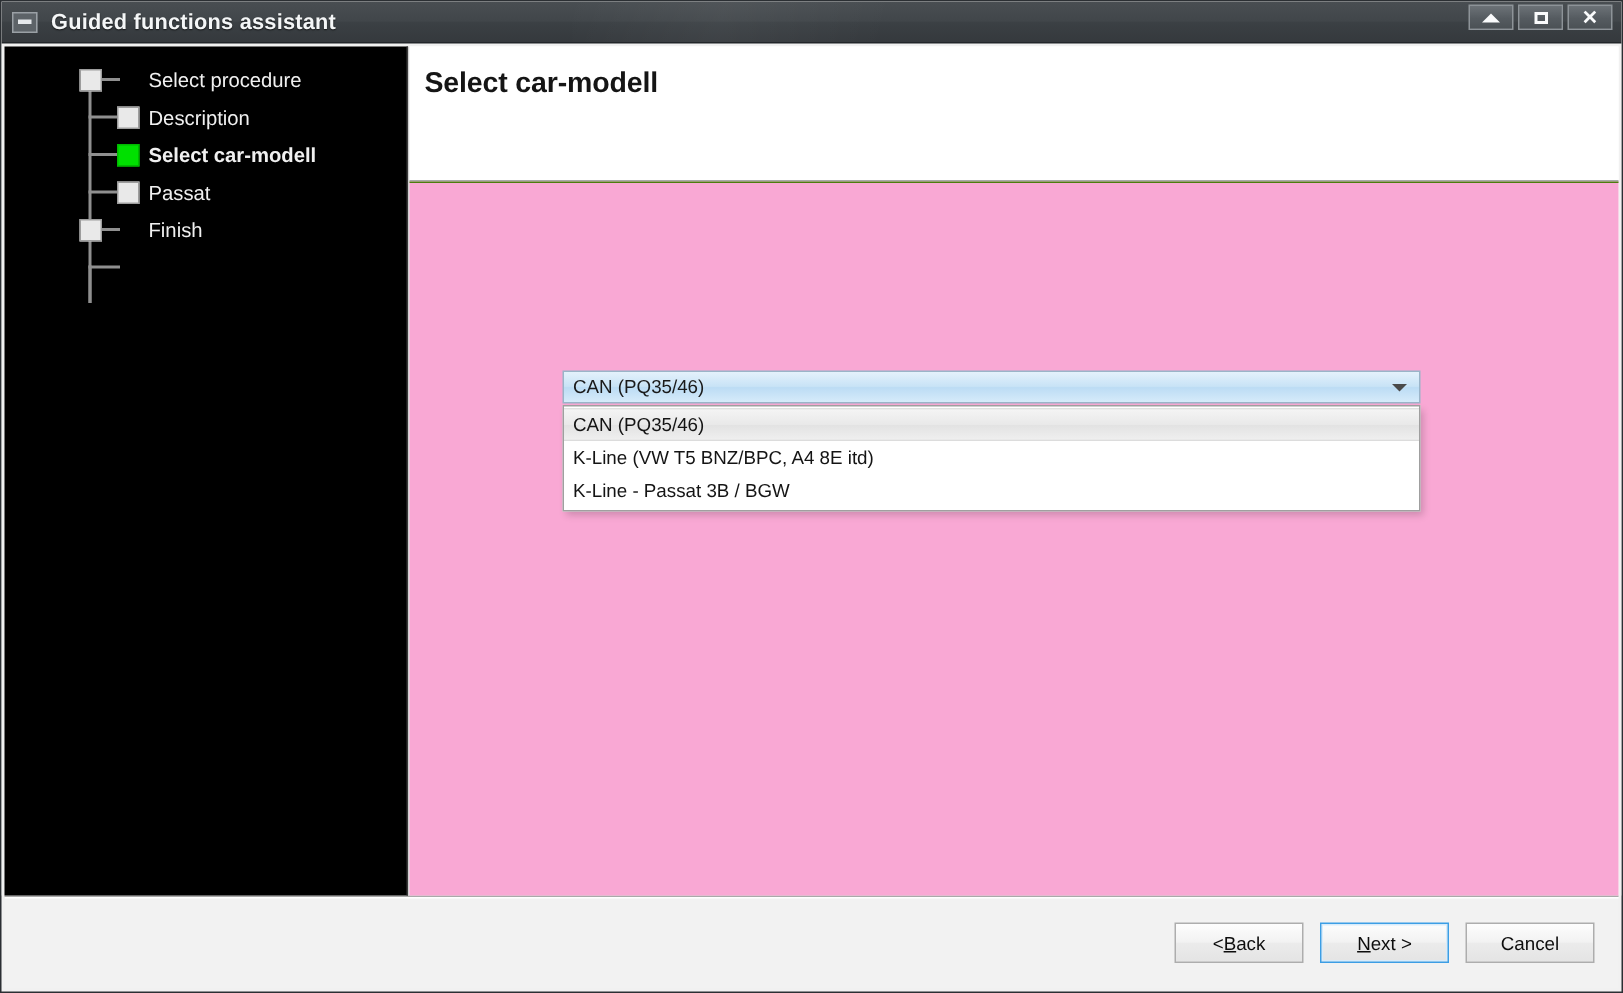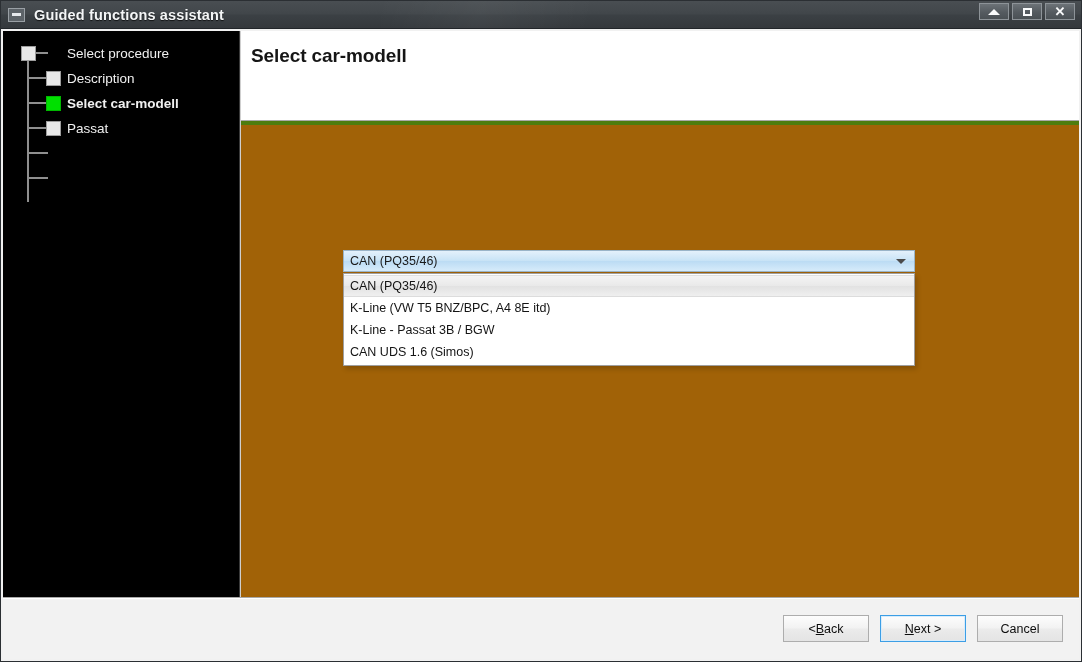--- a/index.html
+++ b/index.html
@@ -113,20 +113,21 @@
   }
 
   
   .sidebar {
     flex: 0 0 236px;
     width: 236px;
     background: #000000;
     position: relative;
     border-right: 1px solid #3a3a3a;
     overflow: hidden;
+    padding-left: 32px;
   }
   .steps {
     position: relative;
     padding-top: 10px;
   }
   .step {
     position: relative;
     height: 25px;
     display: flex;
     align-items: center;
@@ -180,22 +181,22 @@
   }
   .page-title {
     font-size: 19px;
     font-weight: bold;
     color: #151515;
     letter-spacing: -0.1px;
   }
   .content-main {
     flex: 1 1 auto;
     position: relative;
-    background: #a16207;
-    border-top: 4px solid #4d7c0f;
+    background: #f9a8d4;
+    border-top: 1px solid #4d7c0f;
     min-height: 0;
   }
 
   
   .combo-wrap {
     position: absolute;
     left: 102px;
     top: 125px;
     width: 572px;
   }
@@ -324,40 +325,43 @@
           <span class="node"></span>
           <span class="label">Description</span>
         </div>
         <div class="step child current">
           <span class="node"></span>
           <span class="label">Select car-modell</span>
         </div>
         <div class="step child">
           <span class="node"></span>
           <span class="label">Passat</span>
+        </div>
+        <div class="step root">
+          <span class="node"></span>
+          <span class="label">Finish</span>
         </div>
       </div>
     </div>
 
     <div class="content">
       <div class="content-header">
         <div class="page-title">Select car-modell</div>
       </div>
       <div class="content-main">
 
         <div class="combo-wrap">
           <div class="combo">
             <span class="combo-value">CAN (PQ35/46)</span>
             <span class="combo-arrow"></span>
           </div>
           <div class="combo-list">
             <div class="combo-item highlight">CAN (PQ35/46)</div>
             <div class="combo-item">K-Line (VW T5 BNZ/BPC, A4 8E itd)</div>
             <div class="combo-item">K-Line - Passat 3B / BGW</div>
-            <div class="combo-item">CAN UDS 1.6 (Simos)</div>
           </div>
         </div>
 
       </div>
     </div>
   </div>
 
   <div class="footer">
     <div class="btn">
         <span>&lt; </span>

